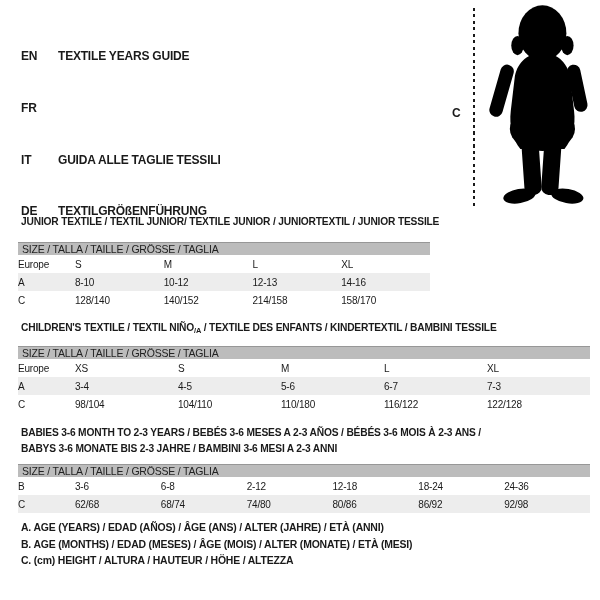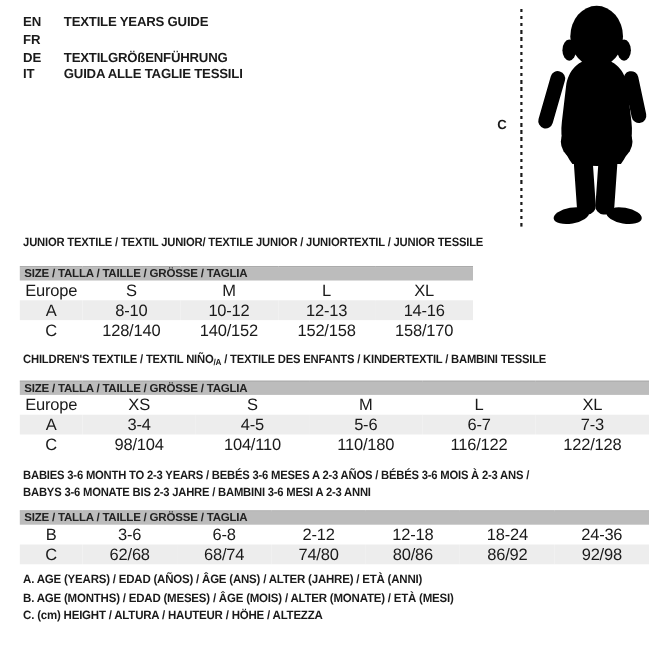--- a/index.html
+++ b/index.html
@@ -2,46 +2,46 @@
 <html><head>
 <meta charset="utf-8">
 <style>
   html,body{margin:0;padding:0;background:#fff;}
   #canvas{
     position:relative;width:600px;height:600px;background:#ffffff;overflow:hidden;
     font-family:"Liberation Sans",sans-serif;color:#1a1a1a;
   }
   
   .lang-block{position:absolute;left:21px;top:13px;}
-  .lang-row{display:flex;line-height:15.8px;font-weight:bold;font-size:12px;letter-spacing:-0.2px;}
+  .lang-row{display:flex;line-height:15.8px;font-weight:bold;font-size:12px;letter-spacing:-0.2px;margin-top:36px;}
   .lang-code{width:37px;flex:0 0 37px;}
   
   .height-line{
     position:absolute;left:473px;top:8px;width:2px;height:198px;
     background:repeating-linear-gradient(to bottom,#1a1a1a 0 3px,transparent 3px 6.5px);
   }
   .height-label{position:absolute;left:452px;top:106px;font-weight:bold;font-size:12px;}
   .toddler{position:absolute;left:483px;top:2px;}
   
   .section-title{
     position:absolute;left:21px;font-weight:bold;font-size:11px;letter-spacing:-0.2px;
     white-space:nowrap;transform:scaleX(0.93);transform-origin:0 0;
   }
   .title-sub{font-size:8px;vertical-align:-2px;}
   
   .table-wrap{position:absolute;left:18px;}
   table.size-table{border-collapse:collapse;table-layout:fixed;width:100%;}
   table.size-table td{
-    padding:0;height:18px;font-size:15px;letter-spacing:-0.2px;
-    text-align:center;color:#1a1a1a;vertical-align:middle;white-space:nowrap;
+    padding:0;height:18px;font-size:10px;letter-spacing:-0.2px;
+    text-align:left;color:#1a1a1a;vertical-align:middle;white-space:nowrap;
   }
   td.row-label{text-align:left;padding-left:3px;}
   tr.bar-row td{
     background:#bcbcbc;border-top:1px solid #979797;height:12px;
-    text-align:left;padding-left:4px;font-size:10.5px;color:#222222;font-weight:bold;
+    text-align:left;padding-left:4px;font-size:10.5px;color:#222222;
   }
   tr.alt td{background:#ededed;}
   
   .footnotes{position:absolute;left:21px;top:519px;}
   .footnote{font-weight:bold;font-size:11px;letter-spacing:-0.2px;line-height:16.6px;
     white-space:nowrap;transform:scaleX(0.95);transform-origin:0 0;}
 </style>
 </head>
 <body>
 
@@ -49,26 +49,26 @@
 
   <div class="lang-block">
     <div class="lang-row">
       <span class="lang-code">EN</span>
       <span class="lang-label">TEXTILE YEARS GUIDE</span>
     </div>
     <div class="lang-row">
       <span class="lang-code">FR</span>
     </div>
     <div class="lang-row">
+      <span class="lang-code">IT</span>
+      <span class="lang-label">GUIDA ALLE TAGLIE TESSILI</span>
+    </div>
+    <div class="lang-row">
       <span class="lang-code">DE</span>
       <span class="lang-label">TEXTILGRÖßENFÜHRUNG</span>
-    </div>
-    <div class="lang-row">
-      <span class="lang-code">IT</span>
-      <span class="lang-label">GUIDA ALLE TAGLIE TESSILI</span>
     </div>
   </div>
 
   <div class="height-line"></div>
   <div class="height-label">C</div>
   <svg class="toddler" width="115" height="206" viewBox="0 0 120 212" aria-hidden="true">
     <g fill="#000000">
       <ellipse cx="36" cy="44" rx="6.5" ry="10"></ellipse>
       <ellipse cx="88" cy="44" rx="6.5" ry="10"></ellipse>
       <path d="M62,52 C44,52 35,64 33,78 L29,112 C27,128 31,142 39,152 L85,152 C93,142 97,128 95,112 L91,78 C89,64 80,52 62,52 Z"></path>
@@ -109,21 +109,21 @@
         <td class="row-label">A</td>
         <td>8-10</td>
         <td>10-12</td>
         <td>12-13</td>
         <td>14-16</td>
       </tr>
       <tr>
         <td class="row-label">C</td>
         <td>128/140</td>
         <td>140/152</td>
-        <td>152/158</td>
+        <td>214/158</td>
         <td>158/170</td>
       </tr>
     </tbody>
       </table>
   </div>
 
   <div class="section-title" style="top:321px;"><span>CHILDREN'S TEXTILE / TEXTIL NIÑO</span><span class="title-sub">/A</span><span> / TEXTILE DES ENFANTS / KINDERTEXTIL / BAMBINI TESSILE</span></div>
   <div class="table-wrap" style="top:346px;width:572px;">
     <table class="size-table">
       <colgroup>

